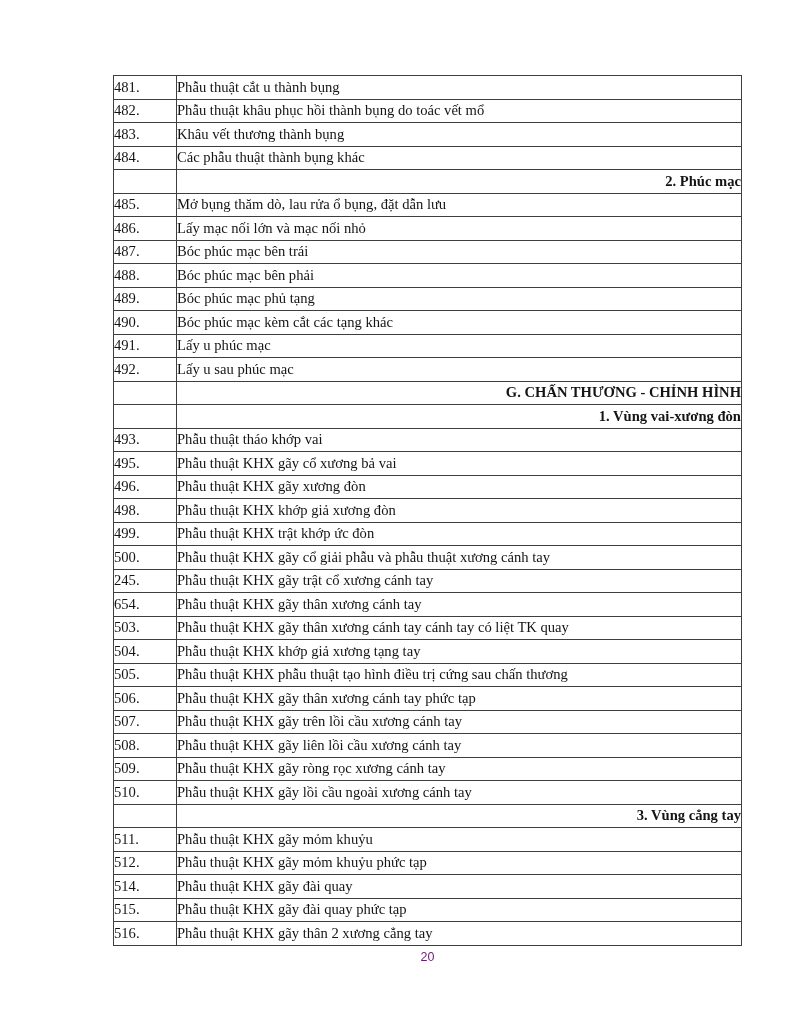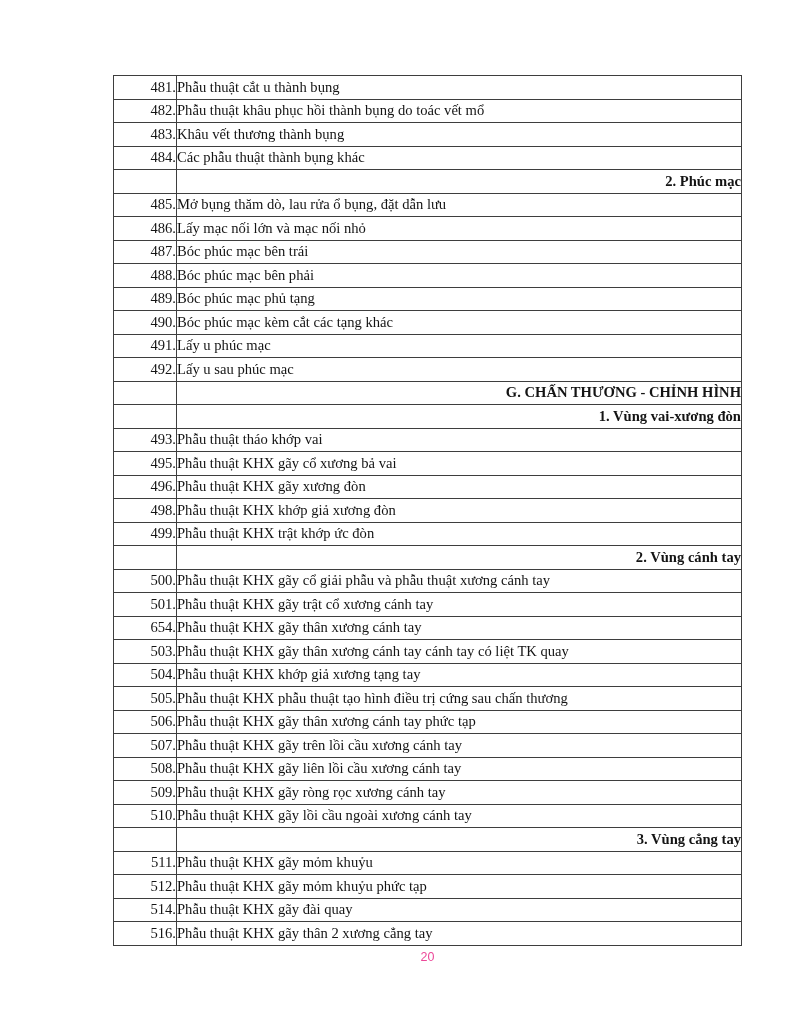--- a/index.html
+++ b/index.html
@@ -29,39 +29,39 @@
     border: 1px solid #3e3e3e;
     padding: 0;
     vertical-align: middle;
     font-size: 14.6px;
     line-height: 1.05;
     white-space: nowrap;
     overflow: hidden;
   }
   td.num {
     width: 62px;
-    text-align: right;
+    text-align: left;
     padding-right: 5px;
   }
   td.txt {
     padding-left: 6px;
   }
   tr.section td.txt {
     font-weight: bold;
     text-align: right;
   }
   .footer-pagenum {
     position: absolute;
     left: 113px;
     width: 629px;
     top: 950px;
     text-align: center;
     font-family: "Liberation Sans", sans-serif;
     font-size: 12.5px;
-    color: #ec4899;
+    color: #701a75;
   }
 </style>
 </head>
 <body>
 
 <div class="page">
   <table class="proc-table">
     <tbody>
         <tr class="item">
           <td class="num">481.</td>
@@ -136,30 +136,26 @@
           <td class="txt">Phẫu thuật KHX gãy xương đòn</td>
         </tr>
         <tr class="item">
           <td class="num">498.</td>
           <td class="txt">Phẫu thuật KHX khớp giả xương đòn</td>
         </tr>
         <tr class="item">
           <td class="num">499.</td>
           <td class="txt">Phẫu thuật KHX trật khớp ức đòn</td>
         </tr>
-        <tr class="section">
-          <td class="num"></td>
-          <td class="txt">2. Vùng cánh tay</td>
-        </tr>
         <tr class="item">
           <td class="num">500.</td>
           <td class="txt">Phẫu thuật KHX gãy cổ giải phẫu và phẫu thuật xương cánh tay</td>
         </tr>
         <tr class="item">
-          <td class="num">501.</td>
+          <td class="num">245.</td>
           <td class="txt">Phẫu thuật KHX gãy trật cổ xương cánh tay</td>
         </tr>
         <tr class="item">
           <td class="num">654.</td>
           <td class="txt">Phẫu thuật KHX gãy thân xương cánh tay</td>
         </tr>
         <tr class="item">
           <td class="num">503.</td>
           <td class="txt">Phẫu thuật KHX gãy thân xương cánh tay cánh tay có liệt TK quay</td>
         </tr>
@@ -199,20 +195,24 @@
           <td class="num">511.</td>
           <td class="txt">Phẫu thuật KHX gãy mỏm khuỷu</td>
         </tr>
         <tr class="item">
           <td class="num">512.</td>
           <td class="txt">Phẫu thuật KHX gãy mỏm khuỷu phức tạp</td>
         </tr>
         <tr class="item">
           <td class="num">514.</td>
           <td class="txt">Phẫu thuật KHX gãy đài quay</td>
+        </tr>
+        <tr class="item">
+          <td class="num">515.</td>
+          <td class="txt">Phẫu thuật KHX gãy đài quay phức tạp</td>
         </tr>
         <tr class="item">
           <td class="num">516.</td>
           <td class="txt">Phẫu thuật KHX gãy thân 2 xương cẳng tay</td>
         </tr>
       </tbody>
   </table>
   <div class="footer-pagenum">20</div>
 </div>
 

